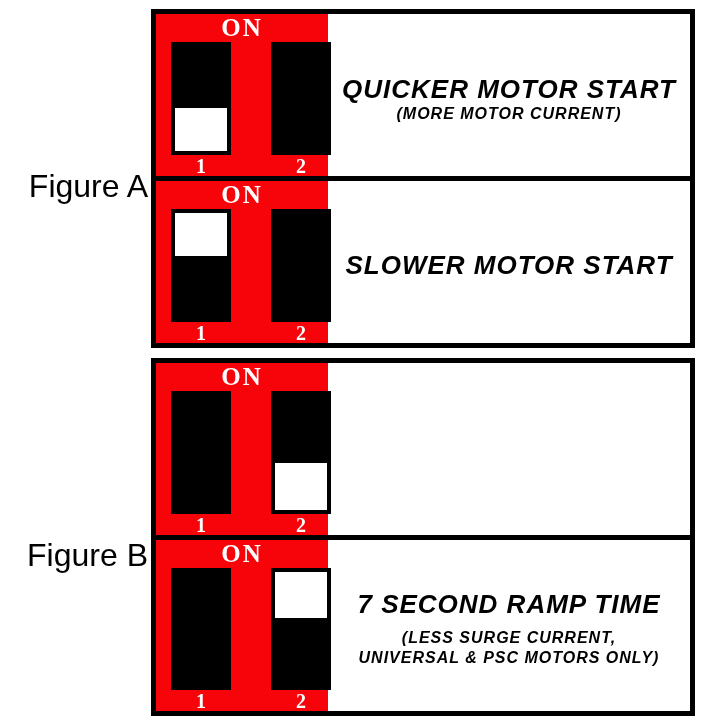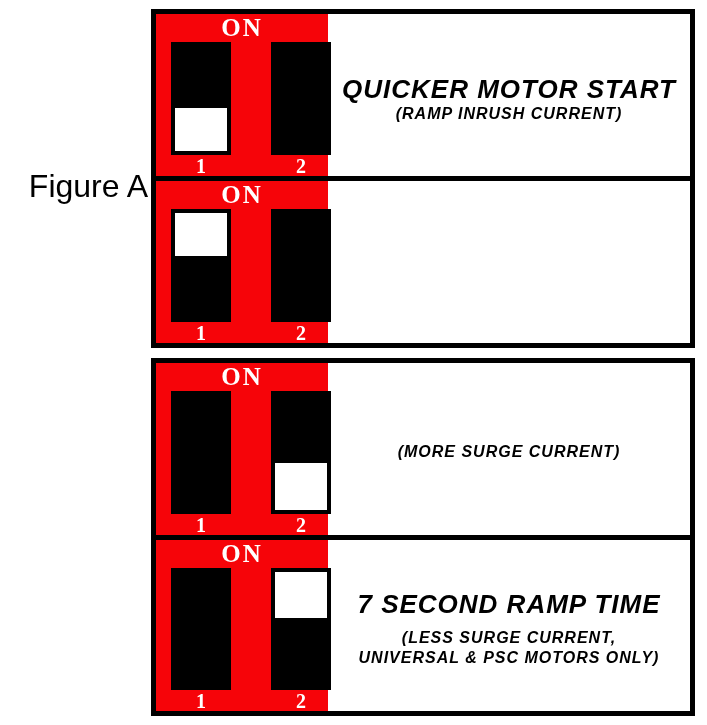--- a/index.html
+++ b/index.html
@@ -76,77 +76,78 @@
   }
   .text-section.tight{gap:8px;}
   .text-section.tight .panel-subtitle{font-size:16px;line-height:20px;}
 </style>
 </head>
 <body>
 
 <div class="canvas">
 
   <div class="fig-label" id="figure-a-label">Figure A</div>
+  <div class="fig-label" id="figure-b-label">Figure B</div>
 
   <div class="box" id="box-a">
 
     <div class="panel">
       <div class="red-section">
         <div class="on-label">ON</div>
         <div class="slot s1">
           <div class="toggle" data-pos="down"></div>
         </div>
         <div class="slot s2">
           
         </div>
         <div class="num n1">1</div>
         <div class="num n2">2</div>
       </div>
       <div class="text-section">
         <div class="panel-title">QUICKER MOTOR START</div>
-        <div class="panel-subtitle">(RAMP INRUSH CURRENT)</div>
+        <div class="panel-subtitle">(MORE MOTOR CURRENT)</div>
       </div>
     </div>
 
     <div class="divider"></div>
 
     <div class="panel">
       <div class="red-section">
         <div class="on-label">ON</div>
         <div class="slot s1">
           <div class="toggle" data-pos="up"></div>
         </div>
         <div class="slot s2">
           
         </div>
         <div class="num n1">1</div>
         <div class="num n2">2</div>
       </div>
       <div class="text-section">
+        <div class="panel-title">SLOWER MOTOR START</div>
       </div>
     </div>
 
   </div>
 
   <div class="box" id="box-b">
 
     <div class="panel p-top">
       <div class="red-section">
         <div class="on-label">ON</div>
         <div class="slot s1">
           
         </div>
         <div class="slot s2">
           <div class="toggle" data-pos="down"></div>
         </div>
         <div class="num n1">1</div>
         <div class="num n2">2</div>
       </div>
       <div class="text-section">
-        <div class="panel-subtitle">(MORE SURGE CURRENT)</div>
       </div>
     </div>
 
     <div class="divider"></div>
 
     <div class="panel p-bottom">
       <div class="red-section">
         <div class="on-label">ON</div>
         <div class="slot s1">
           

